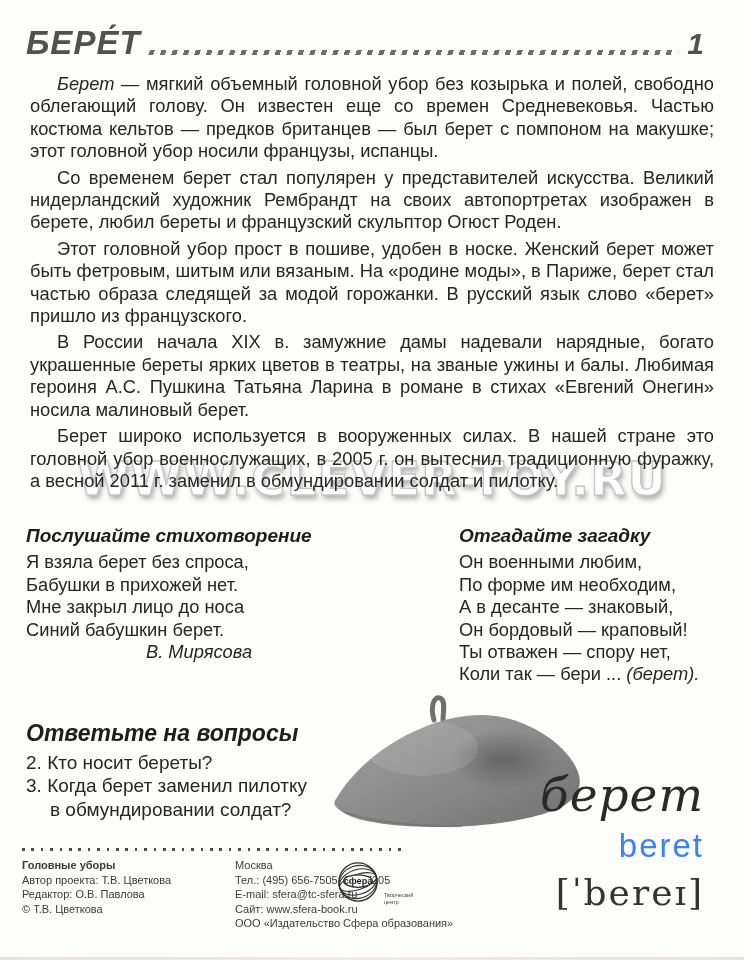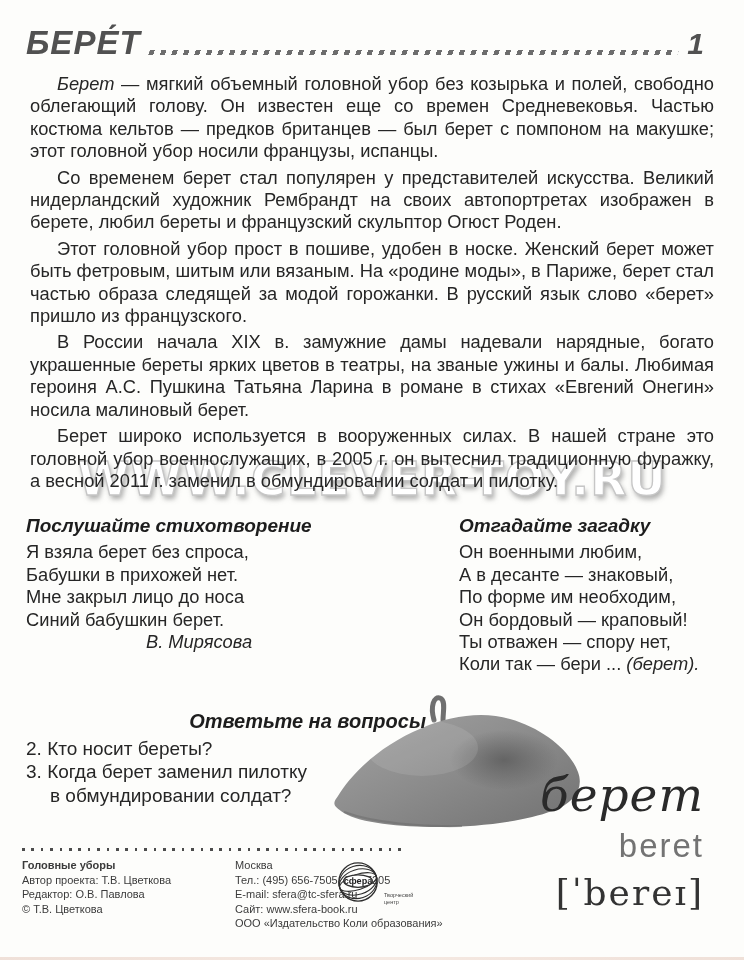--- a/index.html
+++ b/index.html
@@ -39,42 +39,42 @@
   .watermark {
     position:absolute; left:0; right:0; top:451px; z-index:1;
     text-align:center; white-space:nowrap;
     font-family:"DejaVu Sans", sans-serif; font-weight:bold;
     font-size:47px; letter-spacing:1px; color:#ffffff;
     -webkit-text-stroke:1.3px #c6c6c6;
     text-shadow:2px 4px 5px rgba(110,110,110,0.55);
   }
 
   
-  .twocol { display:flex; margin-top:23px; position:relative; z-index:2; }
+  .twocol { display:flex; margin-top:33px; position:relative; z-index:2; }
   .col-left { width:433px; }
   .col-right { flex:1; }
   .sec-heading { font-size:19px; font-weight:bold; font-style:italic; color:#1d1d1d; margin:0 0 4px 0; }
   .line { font-size:18.3px; line-height:22.4px; }
   .author { font-style:italic; padding-left:120px; }
 
   
   .questions { margin-top:34px; width:400px; position:relative; z-index:2; }
   .q-line { font-size:19px; line-height:23.6px; }
   .q-cont { padding-left:24px; }
 
   
   .beret-art { position:absolute; left:330px; top:676px; width:268px; height:174px; z-index:1; }
 
   
   .vocab { position:absolute; right:40px; top:770px; text-align:right; z-index:2; }
   .v-script {
     font-family:"DejaVu Serif", serif; font-style:italic;
     font-size:47px; line-height:1.05; color:#2a2a2a; letter-spacing:1px;
   }
-  .v-latin { font-size:33px; color:#737373; letter-spacing:2px; margin-top:8px; }
+  .v-latin { font-size:33px; color:#3b82f6; letter-spacing:2px; margin-top:8px; }
   .v-ipa { font-family:"DejaVu Serif", serif; font-size:36px; color:#333; letter-spacing:2px; margin-top:7px; }
 
   
   .footer { position:absolute; left:22px; top:848px; width:480px; z-index:2; }
   .footer-dots {
     width:382px; height:3px; margin-bottom:7px;
     background:repeating-linear-gradient(90deg,#4c4c4c 0 2.6px,transparent 2.6px 9.4px);
   }
   .footer-cols { display:flex; font-size:11px; line-height:14.6px; color:#3b3b3b; }
   .f-col1 { width:213px; }
@@ -109,30 +109,30 @@
         <p class="sec-heading">Послушайте стихотворение</p>
         <div class="line">Я взяла берет без спроса,</div>
         <div class="line">Бабушки в прихожей нет.</div>
         <div class="line">Мне закрыл лицо до носа</div>
         <div class="line">Синий бабушкин берет.</div>
         <div class="line author">В. Мирясова</div>
       </div>
       <div class="col-right">
         <p class="sec-heading">Отгадайте загадку</p>
         <div class="line">Он военными любим,</div>
+        <div class="line">По форме им необходим,</div>
         <div class="line">А в десанте — знаковый,</div>
-        <div class="line">По форме им необходим,</div>
         <div class="line">Он бордовый — краповый!</div>
         <div class="line">Ты отважен — спору нет,</div>
         <div class="line"><span>Коли так — бери ... </span><span class="ital">(берет).</span></div>
       </div>
     </div>
 
     <div class="questions">
-      <p class="sec-heading" style="font-size:20px;text-align:right;">Ответьте на вопросы</p>
+      <p class="sec-heading" style="font-size:23px;">Ответьте на вопросы</p>
       <div class="q-line"><span>2.</span> <span>Кто носит береты?</span></div>
       <div class="q-line"><span>3.</span> <span>Когда берет заменил пилотку</span><br>
         <span class="q-cont">в обмундировании солдат?</span></div>
     </div>
   </div>
 
   <div class="watermark">WWW.CLEVER-TOY.RU</div>
 
   <svg class="beret-art" viewBox="0 0 268 174" xmlns="http://www.w3.org/2000/svg">
     <defs>
@@ -166,21 +166,21 @@
         <div class="f-title">Головные уборы</div>
         <div>Автор проекта: Т.В. Цветкова</div>
         <div>Редактор: О.В. Павлова</div>
         <div>© Т.В. Цветкова</div>
       </div>
       <div class="f-col2">
         <div>Москва</div>
         <div>Тел.: (495) 656-7505, 656-7205</div>
         <div>E-mail: sfera@tc-sfera.ru</div>
         <div>Сайт: www.sfera-book.ru</div>
-        <div>ООО «Издательство Коли образования»</div>
+        <div>ООО «Издательство Сфера образования»</div>
       </div>
     </div>
     <div class="logo-wrap">
       <svg width="46" height="46" viewBox="0 0 48 48" xmlns="http://www.w3.org/2000/svg">
         <circle cx="24" cy="24" r="20" fill="none" stroke="#2e2e2e" stroke-width="1.4"></circle>
         <ellipse cx="24" cy="24" rx="20" ry="13" fill="none" stroke="#2e2e2e" stroke-width="1.1" transform="rotate(-18 24 24)"></ellipse>
         <ellipse cx="24" cy="24" rx="20" ry="8" fill="none" stroke="#2e2e2e" stroke-width="1.1" transform="rotate(-18 24 24)"></ellipse>
         <ellipse cx="24" cy="24" rx="20" ry="17" fill="none" stroke="#2e2e2e" stroke-width="1.1" transform="rotate(-18 24 24)"></ellipse>
         <ellipse cx="24" cy="23" rx="15" ry="6.5" fill="#ffffff" stroke="#2e2e2e" stroke-width="1.3"></ellipse>
         <text x="24" y="26.5" text-anchor="middle" font-family="Liberation Sans, sans-serif" font-size="9.5" font-weight="bold" fill="#222">сфера</text>

